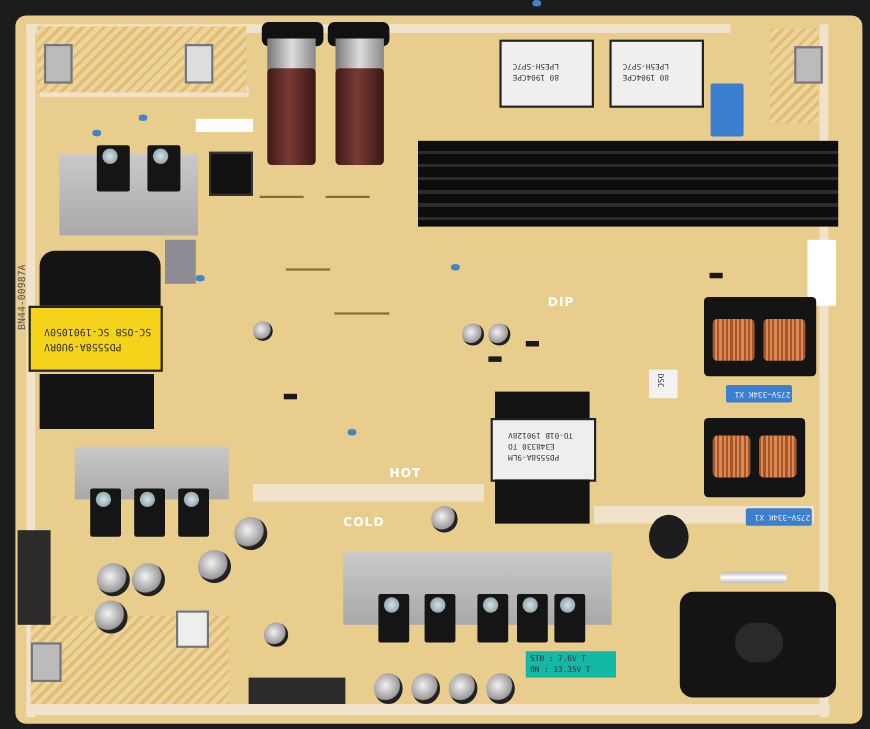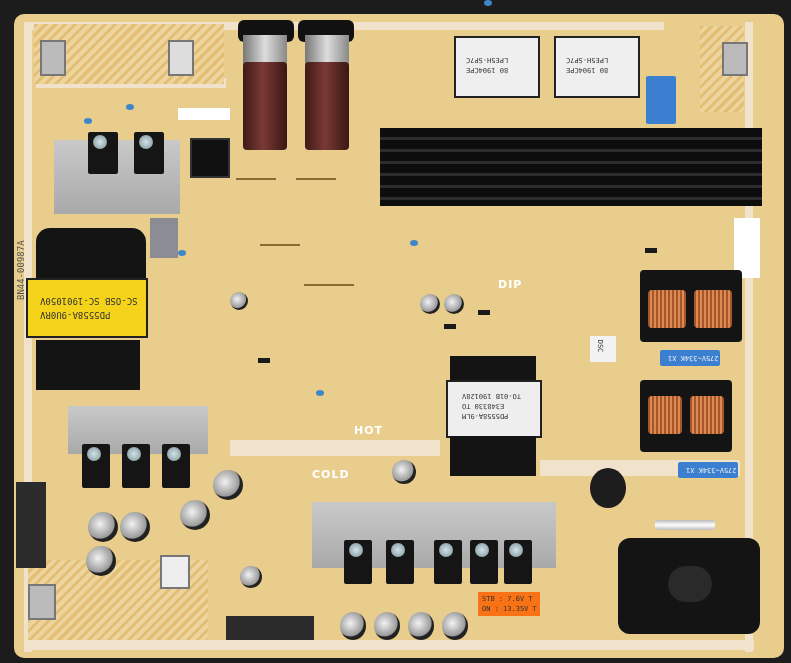--- a/index.html
+++ b/index.html
@@ -152,22 +152,22 @@
 <div class="bluedot" style="left:484px;t​op:254px;"></div>
 <div class="bluedot" style="left:316px;top:390px;"></div>
 
 <div class="diode" style="left:258px;top:358px;"></div>
 <div class="diode" style="left:478px;top:310px;"></div>
 <div class="diode" style="left:444px;top:324px;"></div>
 <div class="diode" style="left:645px;top:248px;"></div>
 
 <div class="txt" style="left:354px;top:424px;">HOT</div>
 <div class="txt" style="left:312px;top:468px;">COLD</div>
-<div class="txt" style="left:498px;top:278px;">DIP</div>
-<div class="abs" style="left:478px;top:592px;width:62px;height:24px;background:#f97316;">
+<div class="txt" style="left:498px;top:268px;">DIP</div>
+<div class="abs" style="left:478px;top:592px;width:82px;height:24px;background:#14b8a6;">
   <div class="label" style="left:4px;top:3px;">STB : 7.6V T</div>
   <div class="label" style="left:4px;top:13px;">ON : 13.35V T</div>
 </div>
 <div class="label" style="left:16px;top:300px;transform:rotate(-90deg);transform-origin:left top;font-size:9px;color:#555;">BN44-00987A</div>
 
 <div class="jumper" style="left:236px;top:178px;width:40px;"></div>
 <div class="jumper" style="left:296px;top:178px;width:40px;"></div>
 <div class="jumper" style="left:260px;top:244px;width:40px;"></div>
 <div class="jumper" style="left:304px;top:284px;width:50px;"></div>
 

